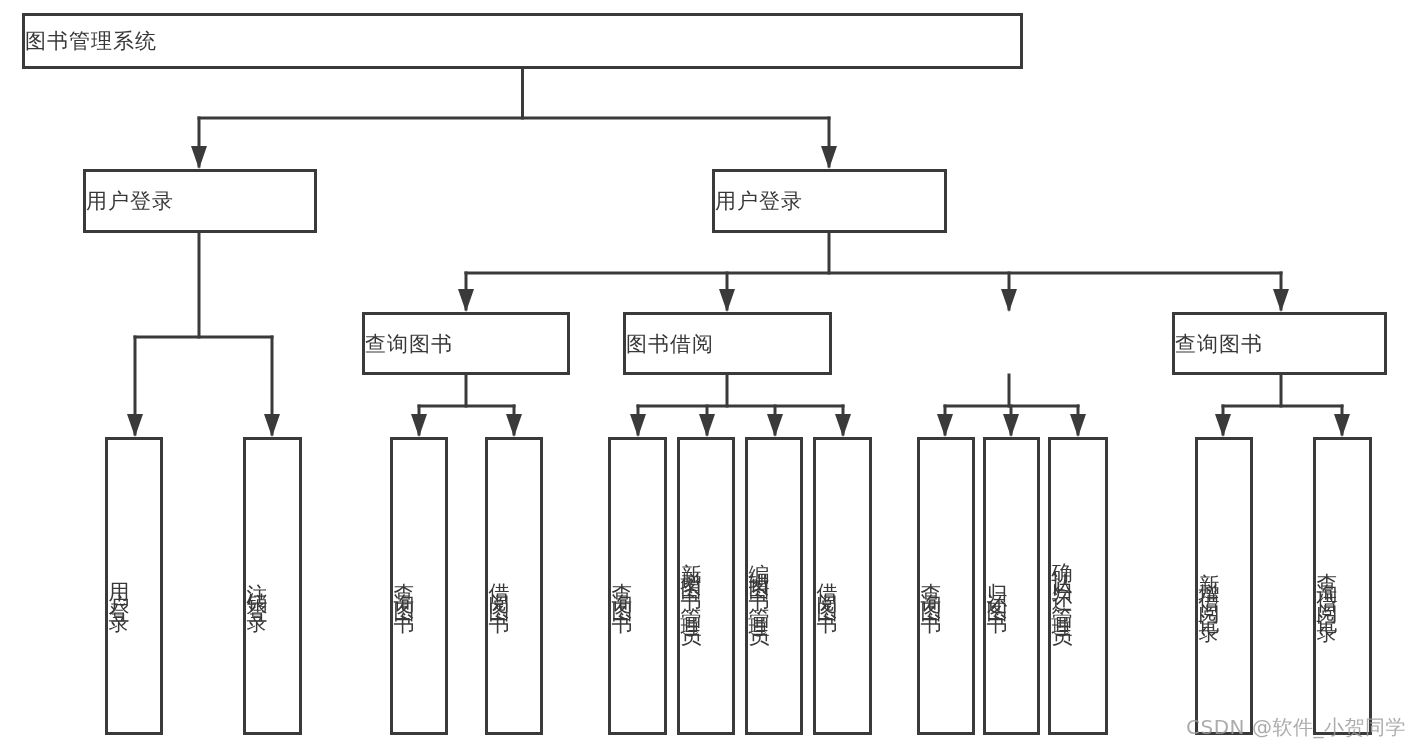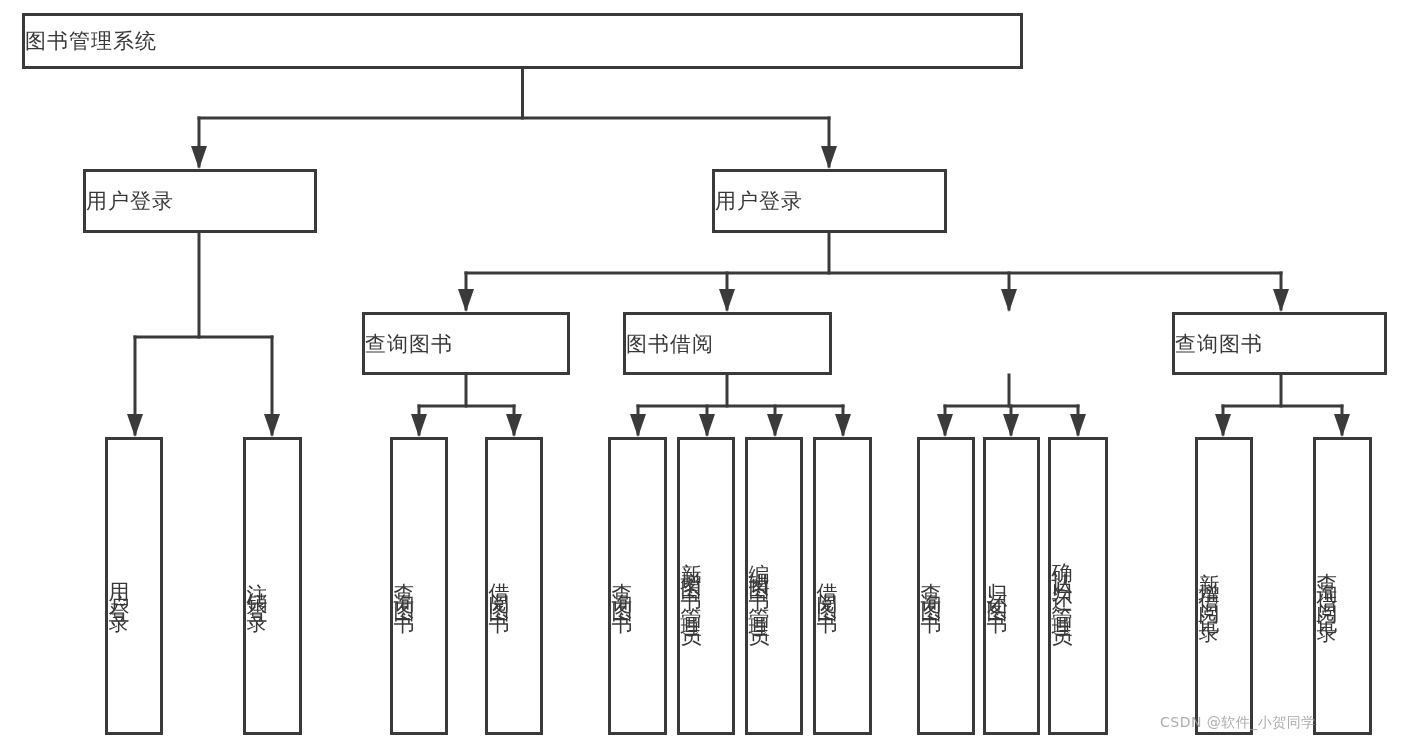--- a/index.html
+++ b/index.html
@@ -42,24 +42,24 @@
     font-size: 21px;
     letter-spacing: 10px;
     line-height: 1;
     white-space: nowrap;
   }
   .v-tight span {
     letter-spacing: 9px;
   }
   #watermark {
     position: absolute;
-    left: 1160px;
+    left: 1186px;
     top: 714px;
     width: 212px;
-    font-size: 14px;
+    font-size: 20px;
     letter-spacing: 0.5px;
     color: rgba(158, 158, 158, 0.85);
     white-space: nowrap;
     z-index: 3;
   }
 </style>
 </head>
 <body>
 
 <div id="canvas">

